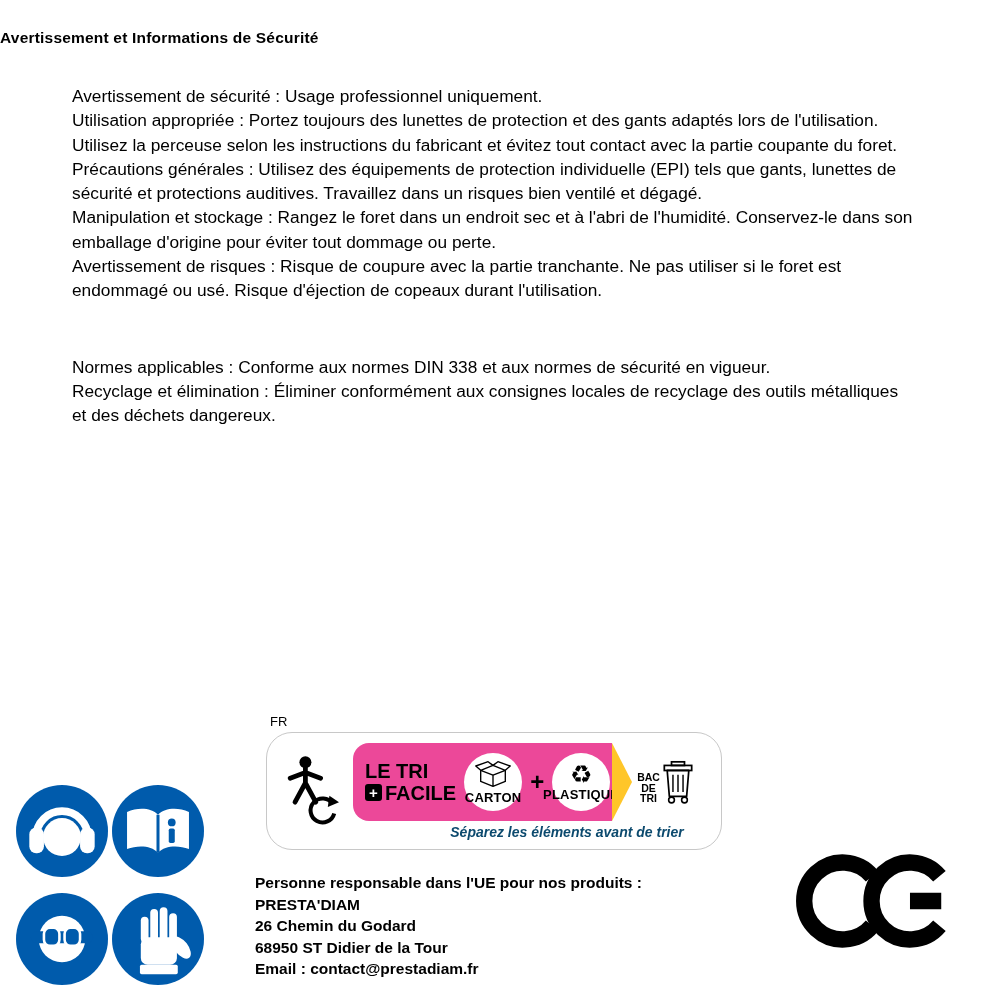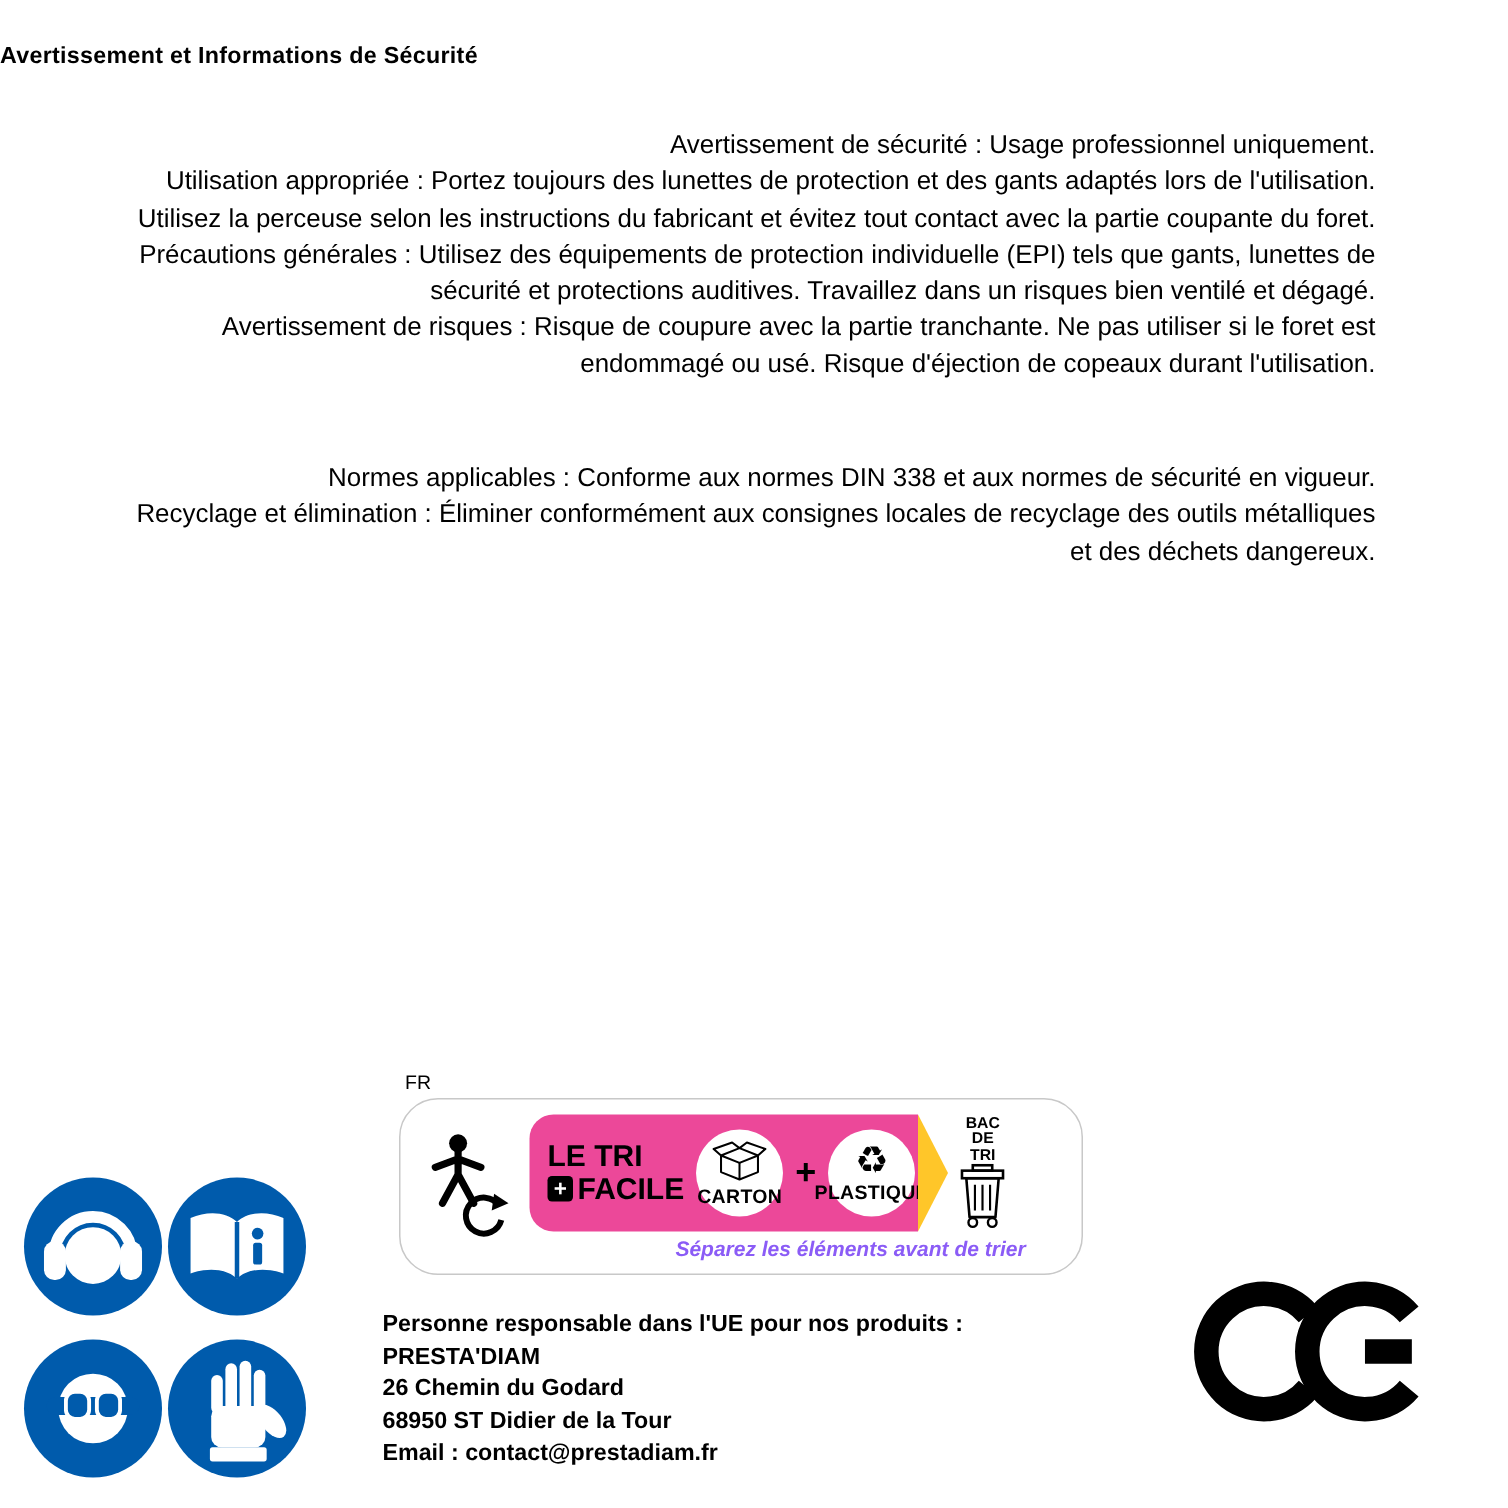--- a/index.html
+++ b/index.html
@@ -9,21 +9,21 @@
     font-family:"Liberation Sans", sans-serif; color:#000; overflow:hidden;
   }
   .doc-title {
     position:absolute; top:29px; left:0; width:100%;
     font-size:15.5px; font-weight:bold; letter-spacing:.2px;
   }
   .safety-text {
     position:absolute; left:72px; top:84px; width:845px;
     font-size:17.3px; line-height:24.3px;
   }
-  .safety-text p { margin:0;text-align:right; }
+  .safety-text p { margin:0; }
   .safety-group-2 { margin-top:52px; }
 
   
   .mandatory-icons {
     position:absolute; left:16px; top:785px;
     display:grid; grid-template-columns:92px 92px; grid-auto-rows:92px;
     column-gap:4px; row-gap:16px;
   }
   .m-circle {
     width:92px; height:92px; border-radius:50%; background:#005BAC;
@@ -57,24 +57,24 @@
     display:flex; align-items:center; justify-content:center;
     font-size:15px; font-weight:bold; line-height:1;
   }
   .badge {
     width:58px; height:58px; background:#fff; border-radius:50%; flex:none;
     display:flex; flex-direction:column; align-items:center; justify-content:center; gap:0;
   }
   .badge-label { font-size:13px; font-weight:bold; letter-spacing:.2px; }
   .plus-sep { font-size:24px; font-weight:bold; }
   .recycle-glyph { font-size:25px; line-height:26px; }
-  .bin-group { display:flex; flex-direction:column; align-items:center; margin-left:5px; flex:none; }
+  .bin-group { display:flex; align-items:flex-end; margin-left:5px; flex:none; }
   .bin-words { font-size:10.5px; font-weight:bold; line-height:10.5px; text-align:center; }
   .tagline {
-    font-style:italic; font-weight:bold; font-size:14px; color:#8b5cf6;
+    font-style:italic; font-weight:bold; font-size:14px; color:#0c4a6e;
     text-align:center; padding-left:70px; margin-top:3px;
   }
 
   
   .responsible {
     position:absolute; left:255px; top:872px; width:490px; text-align:left;
     font-weight:bold; font-size:15.5px; line-height:21.5px;
   }
   .responsible p { margin:0; }
 
@@ -89,20 +89,21 @@
 </head>
 <body>
 
 <div class="doc-title">Avertissement et Informations de Sécurité</div>
 
 <div class="safety-text">
   <div class="safety-group-1">
     <p>Avertissement de sécurité : Usage professionnel uniquement.</p>
     <p>Utilisation appropriée : Portez toujours des lunettes de protection et des gants adaptés lors de l'utilisation. Utilisez la perceuse selon les instructions du fabricant et évitez tout contact avec la partie coupante du foret.</p>
     <p>Précautions générales : Utilisez des équipements de protection individuelle (EPI) tels que gants, lunettes de sécurité et protections auditives. Travaillez dans un risques bien ventilé et dégagé.</p>
+    <p>Manipulation et stockage : Rangez le foret dans un endroit sec et à l'abri de l'humidité. Conservez-le dans son emballage d'origine pour éviter tout dommage ou perte.</p>
     <p>Avertissement de risques : Risque de coupure avec la partie tranchante. Ne pas utiliser si le foret est endommagé ou usé. Risque d'éjection de copeaux durant l'utilisation.</p>
   </div>
   <div class="safety-group-2">
     <p>Normes applicables : Conforme aux normes DIN 338 et aux normes de sécurité en vigueur.</p>
     <p>Recyclage et élimination : Éliminer conformément aux consignes locales de recyclage des outils métalliques et des déchets dangereux.</p>
   </div>
 </div>
 
 <div class="mandatory-icons">
   <div class="m-circle">

